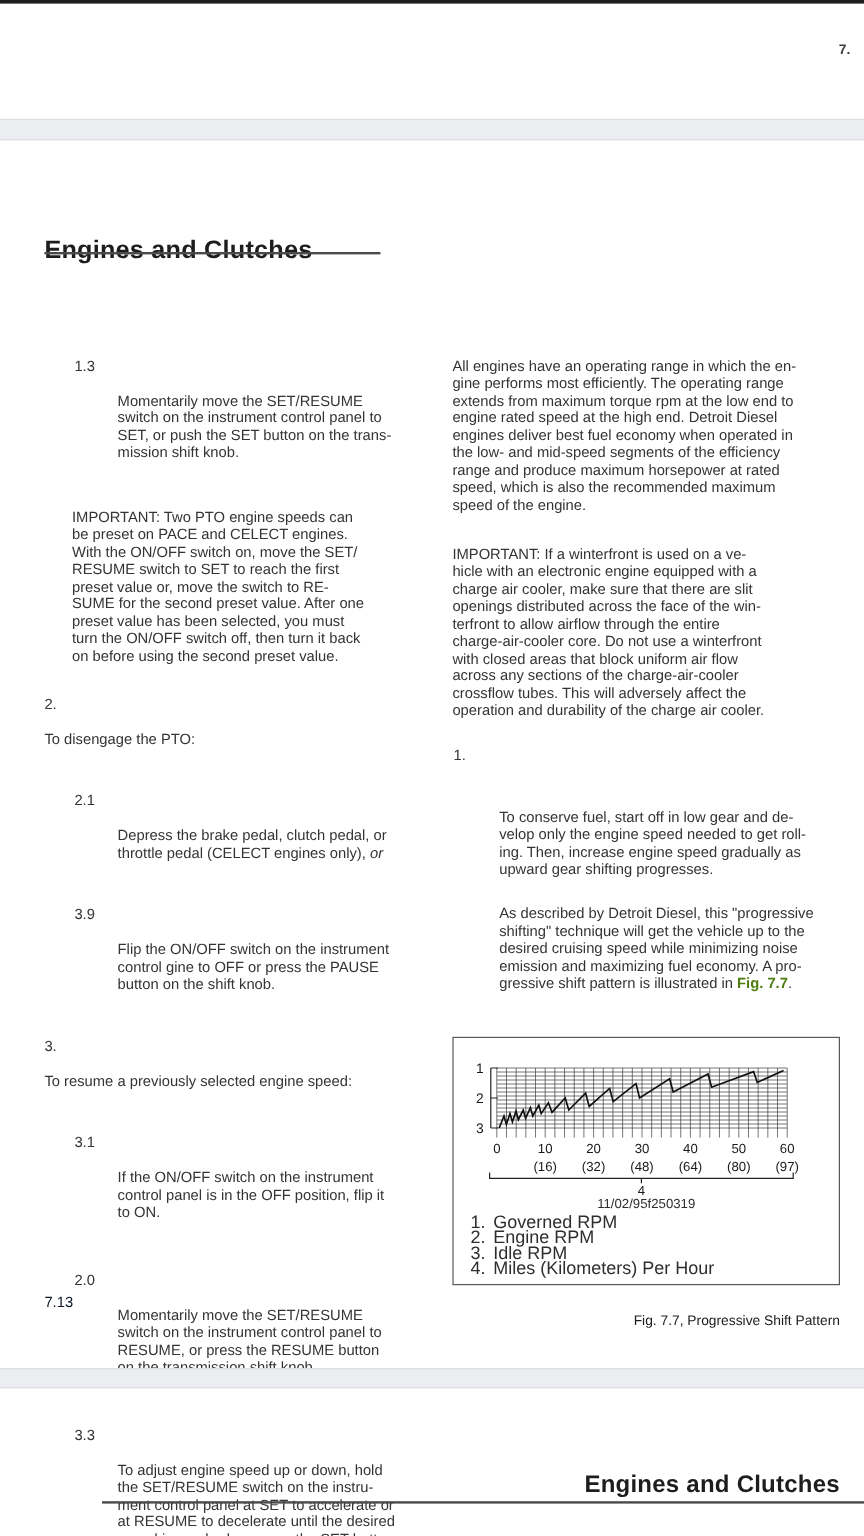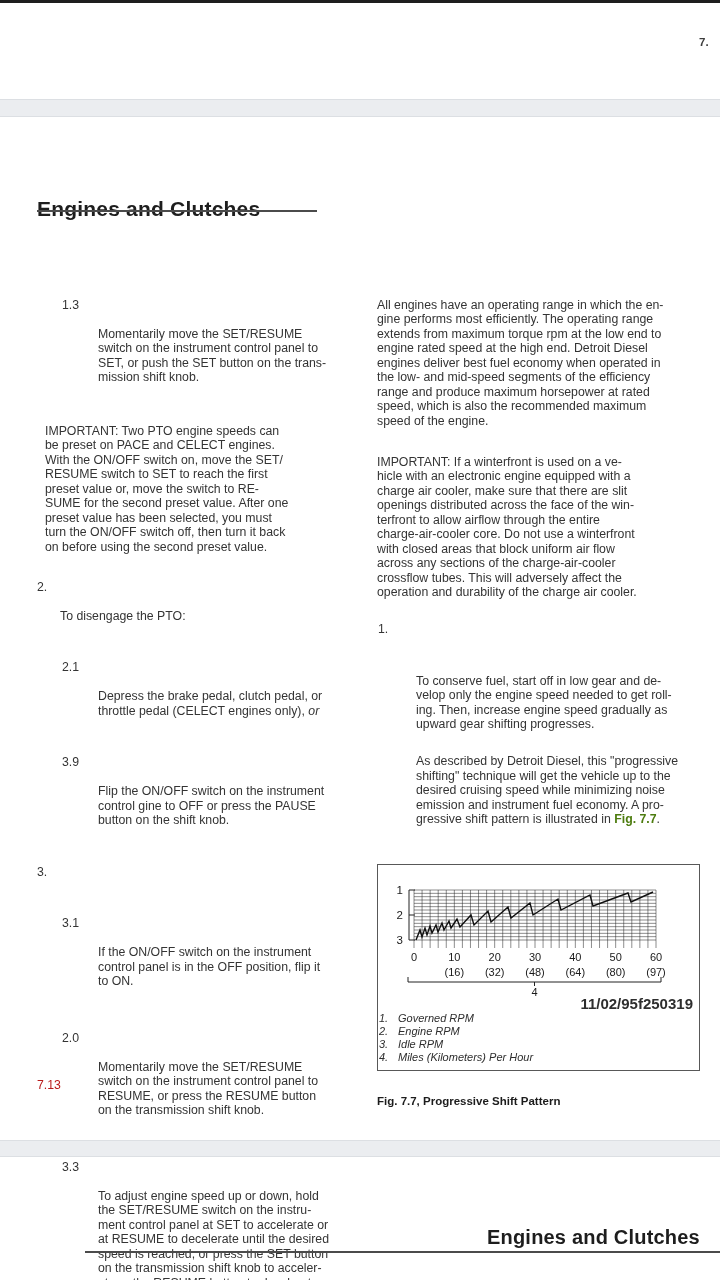--- a/index.html
+++ b/index.html
@@ -18,42 +18,42 @@
   .main-heading{position:absolute;top:183px;left:37px;font-size:21px;font-weight:700;color:#1d1d1d;letter-spacing:.2px;}
   .heading-rule{position:absolute;top:210px;left:37px;width:280px;height:2px;background:#4b4b4b;}
 
   .col{position:absolute;top:283px;font-size:12.3px;line-height:14.5px;white-space:pre-line;}
   .col-left{left:37px;width:336px;}
   .col-right{left:377px;width:330px;}
 
   .li{position:relative;}
   .li .num{position:absolute;top:0;white-space:nowrap;}
   .li-main>.num{left:0;}
-  .li-main>.txt{margin-left:23px;}
+  .li-main>.txt{}
   .li-sub>.num{left:25px;}
   .li-sub>.txt{margin-left:61px;}
   .li-r>.num{left:1px;}
   .li-r>.txt{margin-left:21px;}
-  .indent{margin-left:8px;}
+  .indent{margin-left:23px;}
   .indent-r{margin-left:39px;}.mt8{margin-top:8px;}.mt10{margin-top:10px;}
   .mt11{margin-top:11px;}.mt12{margin-top:12px;}.mt13{margin-top:13px;}
   .fig-link{color:#4d7c0f;font-weight:700;text-decoration:none;}
-  .page-num{position:absolute;top:1078px;left:37px;font-size:12.3px;color:#b91c1c;}
+  .page-num{position:absolute;top:1078px;left:37px;font-size:12.3px;color:#0f172a;}
 
   .figure-box{margin-top:8px;position:relative;width:323px;height:207px;
     border:1px solid #585858;box-sizing:border-box;white-space:normal;}
   .figure-box svg{display:block;}
   svg text{font-family:"Liberation Sans",sans-serif;}
   .fig-meta{position:absolute;top:132px;left:6px;right:6px;display:flex;
-    justify-content:flex-end;font-size:15px;color:#2e2e2e;white-space:nowrap;font-weight:bold;}
-  .fig-legend{position:absolute;top:147px;left:1px;font-size:11px;line-height:13px;color:#2e2e2e;font-style:italic;}
+    justify-content:center;font-size:11px;color:#2e2e2e;white-space:nowrap;}
+  .fig-legend{position:absolute;top:147px;left:14px;font-size:15px;line-height:13px;color:#2e2e2e;}
   .fig-legend .lrow{white-space:nowrap;}
   .fig-legend .lnum{display:inline-block;width:19px;}
-  .fig-caption{margin-top:9px;width:323px;text-align:left;font-size:11.5px;
-    font-weight:700;color:#1c1c1c;white-space:normal;}
+  .fig-caption{margin-top:9px;width:323px;text-align:right;font-size:11.5px;
+    font-weight:400;color:#1c1c1c;white-space:normal;}
 
   .next-heading{position:absolute;top:1226px;left:487px;font-size:20px;font-weight:700;color:#1d1d1d;white-space:nowrap;letter-spacing:.2px;}
   .next-rule{position:absolute;top:1251px;left:85px;width:635px;height:2px;background:#4b4b4b;}
 </style>
 </head>
 <body>
 
 <div class="topbar"></div>
 
 <div class="prev-page-num">7.</div>
@@ -90,20 +90,21 @@
 throttle pedal (CELECT engines only), </span><em>or</em></div>
   </div>
   <div class="li li-sub mt8">
     <span class="num">3.9</span>
     <div class="txt">Flip the ON/OFF switch on the instrument
 control gine to OFF or press the PAUSE
 button on the shift knob.</div>
   </div>
   <div class="li li-main mt8">
     <span class="num">3.</span>
+    <div class="txt">To resume a previously selected engine speed:</div>
   </div>
   <div class="li li-sub mt8">
     <span class="num">3.1</span>
     <div class="txt">If the ON/OFF switch on the instrument
 control panel is in the OFF position, flip it
 to ON.</div>
   </div>
   <div class="li li-sub mt13">
     <span class="num">2.0</span>
     <div class="txt">Momentarily move the SET/RESUME
@@ -150,21 +151,21 @@
   <div class="li li-r mt8">
     <span class="num">1.</span>
   </div>
   <div class="indent-r mt8">To conserve fuel, start off in low gear and de-
 velop only the engine speed needed to get roll-
 ing. Then, increase engine speed gradually as
 upward gear shifting progresses.</div>
   <div class="indent-r mt8"><span>As described by Detroit Diesel, this "progressive
 shifting" technique will get the vehicle up to the
 desired cruising speed while minimizing noise
-emission and instrument fuel economy. A pro-
+emission and maximizing fuel economy. A pro-
 gressive shift pattern is illustrated in </span><a href="#" class="fig-link">Fig. 7.7</a><span>.</span></div>
 
   <div class="figure-box">
     <svg id="shift-svg" width="321" height="132" viewBox="0 0 321 132">
         <line x1="36" y1="25" x2="36" y2="83" stroke="#2e2e2e" stroke-width="0.55"></line>
         <line x1="44.06666666666666" y1="25" x2="44.06666666666666" y2="83" stroke="#2e2e2e" stroke-width="0.55"></line>
         <line x1="52.13333333333333" y1="25" x2="52.13333333333333" y2="83" stroke="#2e2e2e" stroke-width="0.55"></line>
         <line x1="60.2" y1="25" x2="60.2" y2="83" stroke="#2e2e2e" stroke-width="0.55"></line>
         <line x1="68.26666666666667" y1="25" x2="68.26666666666667" y2="83" stroke="#2e2e2e" stroke-width="0.55"></line>
         <line x1="76.33333333333334" y1="25" x2="76.33333333333334" y2="83" stroke="#2e2e2e" stroke-width="0.55"></line>

